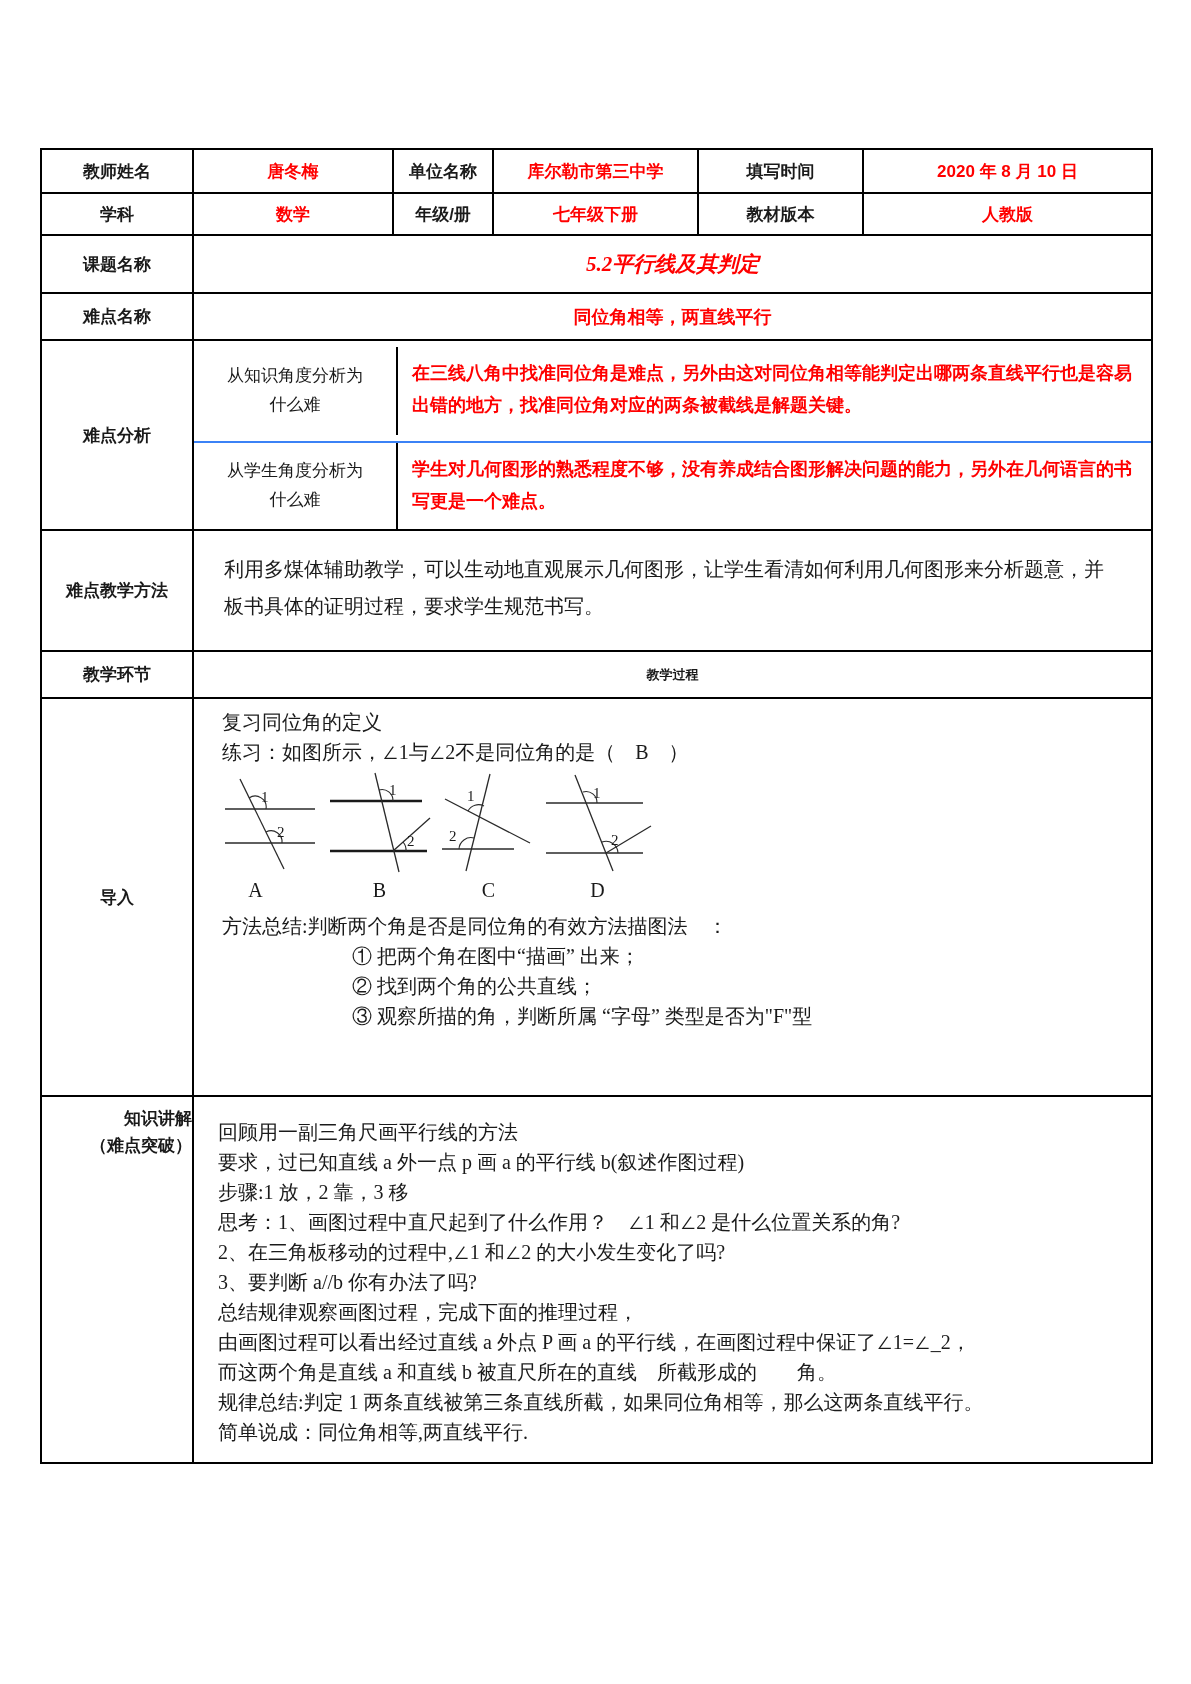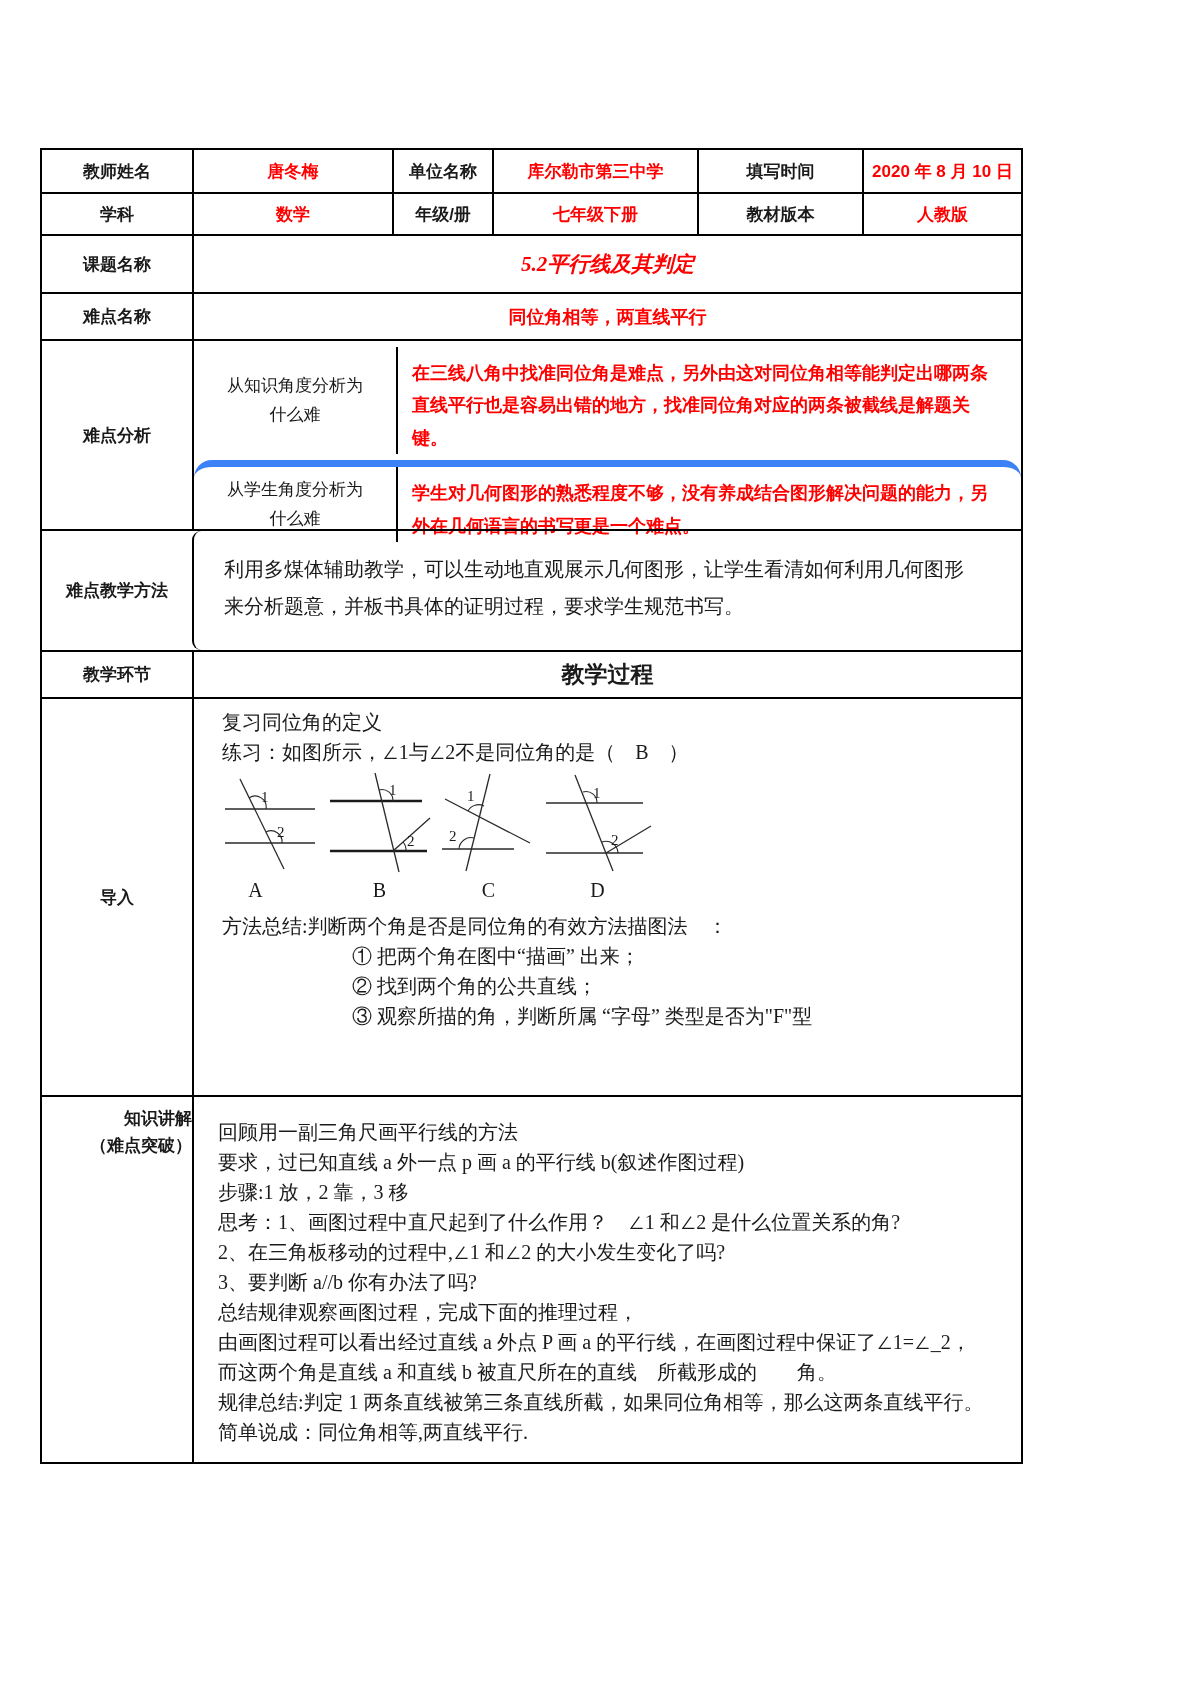--- a/index.html
+++ b/index.html
@@ -2,21 +2,21 @@
 <html><head>
 <meta charset="utf-8">
 <style>
   * { margin:0; padding:0; box-sizing:border-box; }
   html,body { background:#fff; }
   body {
     width:1191px; height:1684px; position:relative;
     font-family:"Liberation Sans", sans-serif; color:#1a1a1a;
   }
   .doc-table {
-    position:absolute; left:40px; top:148px; width:983px;
+    position:absolute; left:40px; top:148px; width:1113px;
     border:2px solid #000; display:flex; flex-direction:column; background:#fff;
   }
   .row { display:flex; width:100%; }
   .row + .row { border-top:2px solid #000; }
   .cell { display:flex; }
   .cell + .cell, .bl { border-left:2px solid #000; }
   .center { align-items:center; justify-content:center; text-align:center; }
   .label { font-weight:bold; font-size:17px; }
   .w-label { width:150px; flex:0 0 150px; }
   .grow { flex:1 1 auto; min-width:0;text-align:right; }
@@ -29,31 +29,31 @@
   .redv { color:#ff0000; font-weight:bold; font-size:17px; }
   
   .r-topic { height:58px; }
   .topic-val { color:#ff0000; font-weight:bold; font-style:italic; font-size:21px; font-family:"Liberation Serif", serif; }
   .r-diffname { height:47px; }
   .diffname-val { color:#ff0000; font-weight:bold; font-size:18px; }
   
   .r-analysis { height:190px; }
   .analysis-right { flex:1 1 auto; display:flex; flex-direction:column; border-left:2px solid #000; }
   .sub-row { display:flex; flex:1 1 50%;margin-top:6px; }
-  .sub-row + .sub-row { border-top:7px solid #3b82f6;border-radius:18px; }
+  .sub-row + .sub-row { border-top:2px solid #3b82f6; }
   .w-sublabel { width:202px; flex:0 0 202px; font-size:17px; padding:0 26px; line-height:1.7; }
   .red-par { flex:1 1 auto; border-left:2px solid #000; color:#ff0000; font-size:18px; font-weight:600;
              line-height:1.8; padding:10px 16px 0 14px; display:block; }
   
   .r-method { height:121px; }
   .method-par { flex:1 1 auto; font-family:"Liberation Serif", serif; font-size:20px; line-height:1.85;
-                padding:20px 40px 0 30px; display:block;border-radius:9px; }
+                padding:20px 40px 0 30px; display:block; }
   
   .r-stage { height:47px; }
-  .stage-val { font-weight:bold; font-size:23px; }
+  .stage-val { font-weight:bold; font-size:13px; }
   
   .r-intro { height:398px; }
   .intro-content { flex:1 1 auto; display:block; padding:8px 20px 0 28px;
                    font-family:"Liberation Serif", serif; font-size:20px; line-height:30px; }
   .figures-block { display:flex; gap:12px; margin:4px 0 6px 0; }
   .figure { width:97px; display:flex; flex-direction:column; align-items:center; }
   .figure svg { display:block; }
   .fig-caption { font-family:"Liberation Serif", serif; font-size:20px; margin-top:2px; }
   .fig-caption-a { margin-right:30px; }
   .steps { padding-left:130px; }

